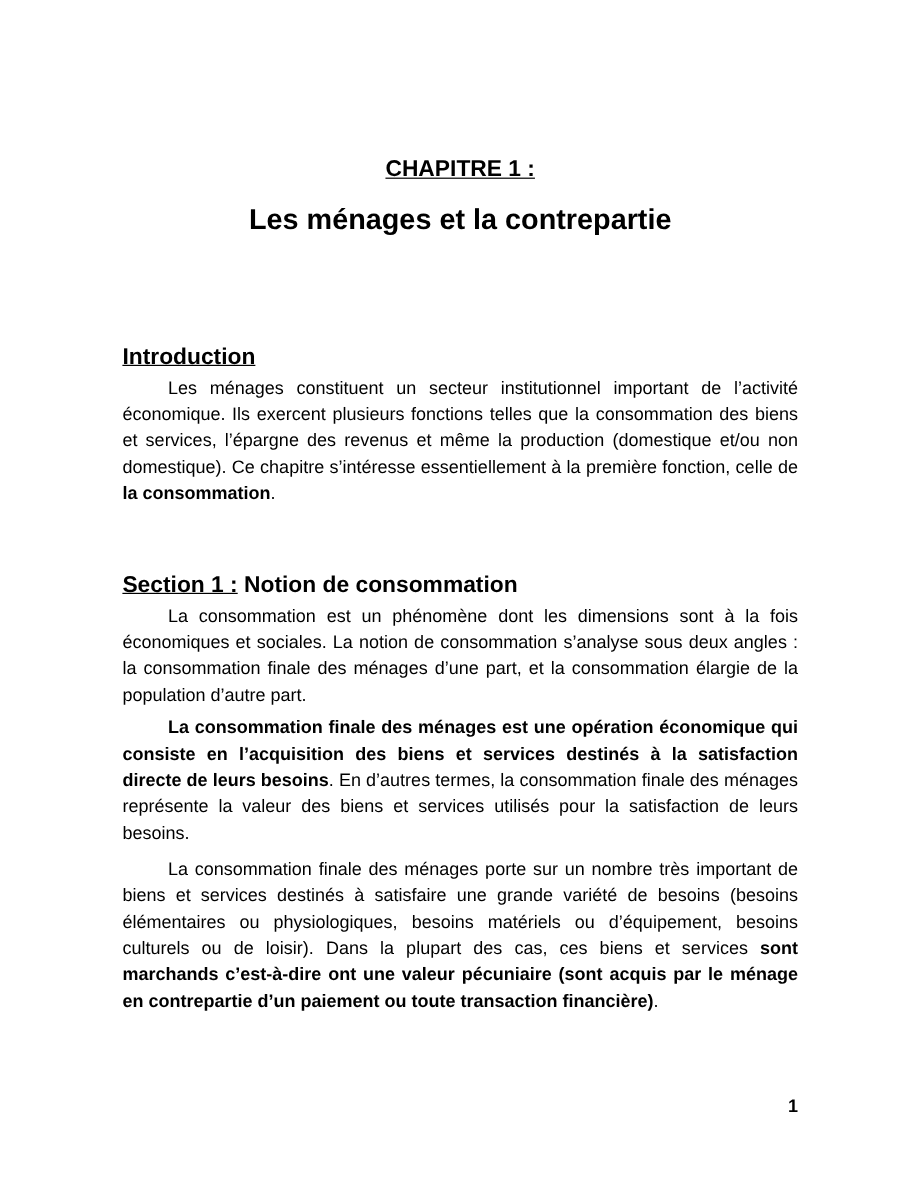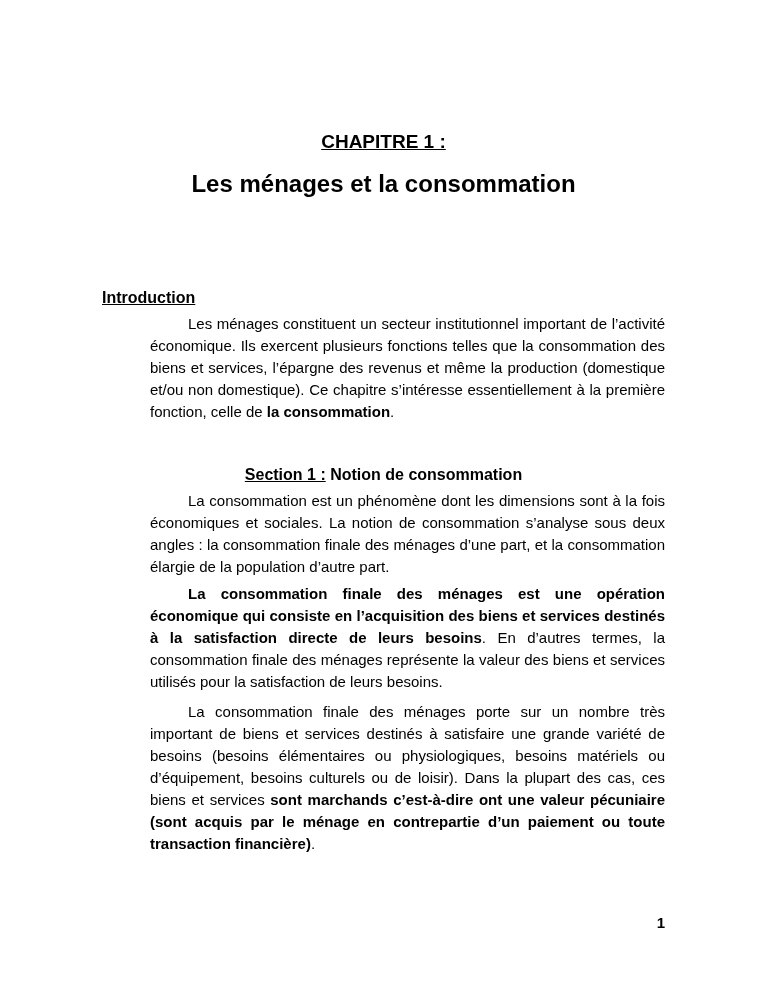--- a/index.html
+++ b/index.html
@@ -23,53 +23,52 @@
     line-height: 23px;
   }
   .chapter-title {
     text-align: center;
     font-size: 24px;
     font-weight: bold;
     line-height: 29px;
     margin-top: 16px;
   }
   .doc-heading {
-    font-size: 16px;
+    font-size: 19px;
     font-weight: bold;
     line-height: 20px;
   }
   .h-intro { margin-top: 90px; }
-  .h-sec1  { margin-top: 42px; text-align: center; }
+  .h-sec1  { margin-top: 55px; }
   .h-sub   { margin-top: 30px; }
   .h-sub span:first-child { margin-right: 13px; }
   p.body-para {
     font-size: 15px;
     line-height: 22px;
     text-align: justify;
     text-indent: 38px;
     margin-top: 8px;
-    margin-left: 48px;
   }
   p.after-heading { margin-top: 5px; }
   .page-number {
     position: absolute;
     right: 91px;
     bottom: 63px;
     font-size: 15px;
     font-weight: bold;
   }
 </style>
 </head>
 <body>
 
 <div class="page">
 
   <div class="chapter-label">CHAPITRE 1 :</div>
 
-  <div class="chapter-title">Les ménages et la consommation</div>
+  <div class="chapter-title">Les ménages et la contrepartie</div>
 
   <h2 class="doc-heading h-intro"><span style="text-decoration: underline;">Introduction</span></h2>
 
   <p class="body-para after-heading"><span>Les ménages constituent un secteur institutionnel important de l’activité économique. Ils exercent plusieurs fonctions telles que la consommation des biens et services, l’épargne des revenus et même la production (domestique et/ou non domestique). Ce chapitre s’intéresse essentiellement à la première fonction, celle de </span><span style="font-weight: bold;">la consommation</span><span>.</span></p>
 
 
   <h2 class="doc-heading h-sec1"><span style="text-decoration: underline;">Section 1 :</span><span> Notion de consommation</span></h2>
 
   <p class="body-para after-heading"><span>La consommation est un phénomène dont les dimensions sont à la fois économiques et sociales. La notion de consommation s’analyse sous deux angles : la consommation finale des ménages d’une part, et la consommation élargie de la population d’autre part.</span></p>
 

